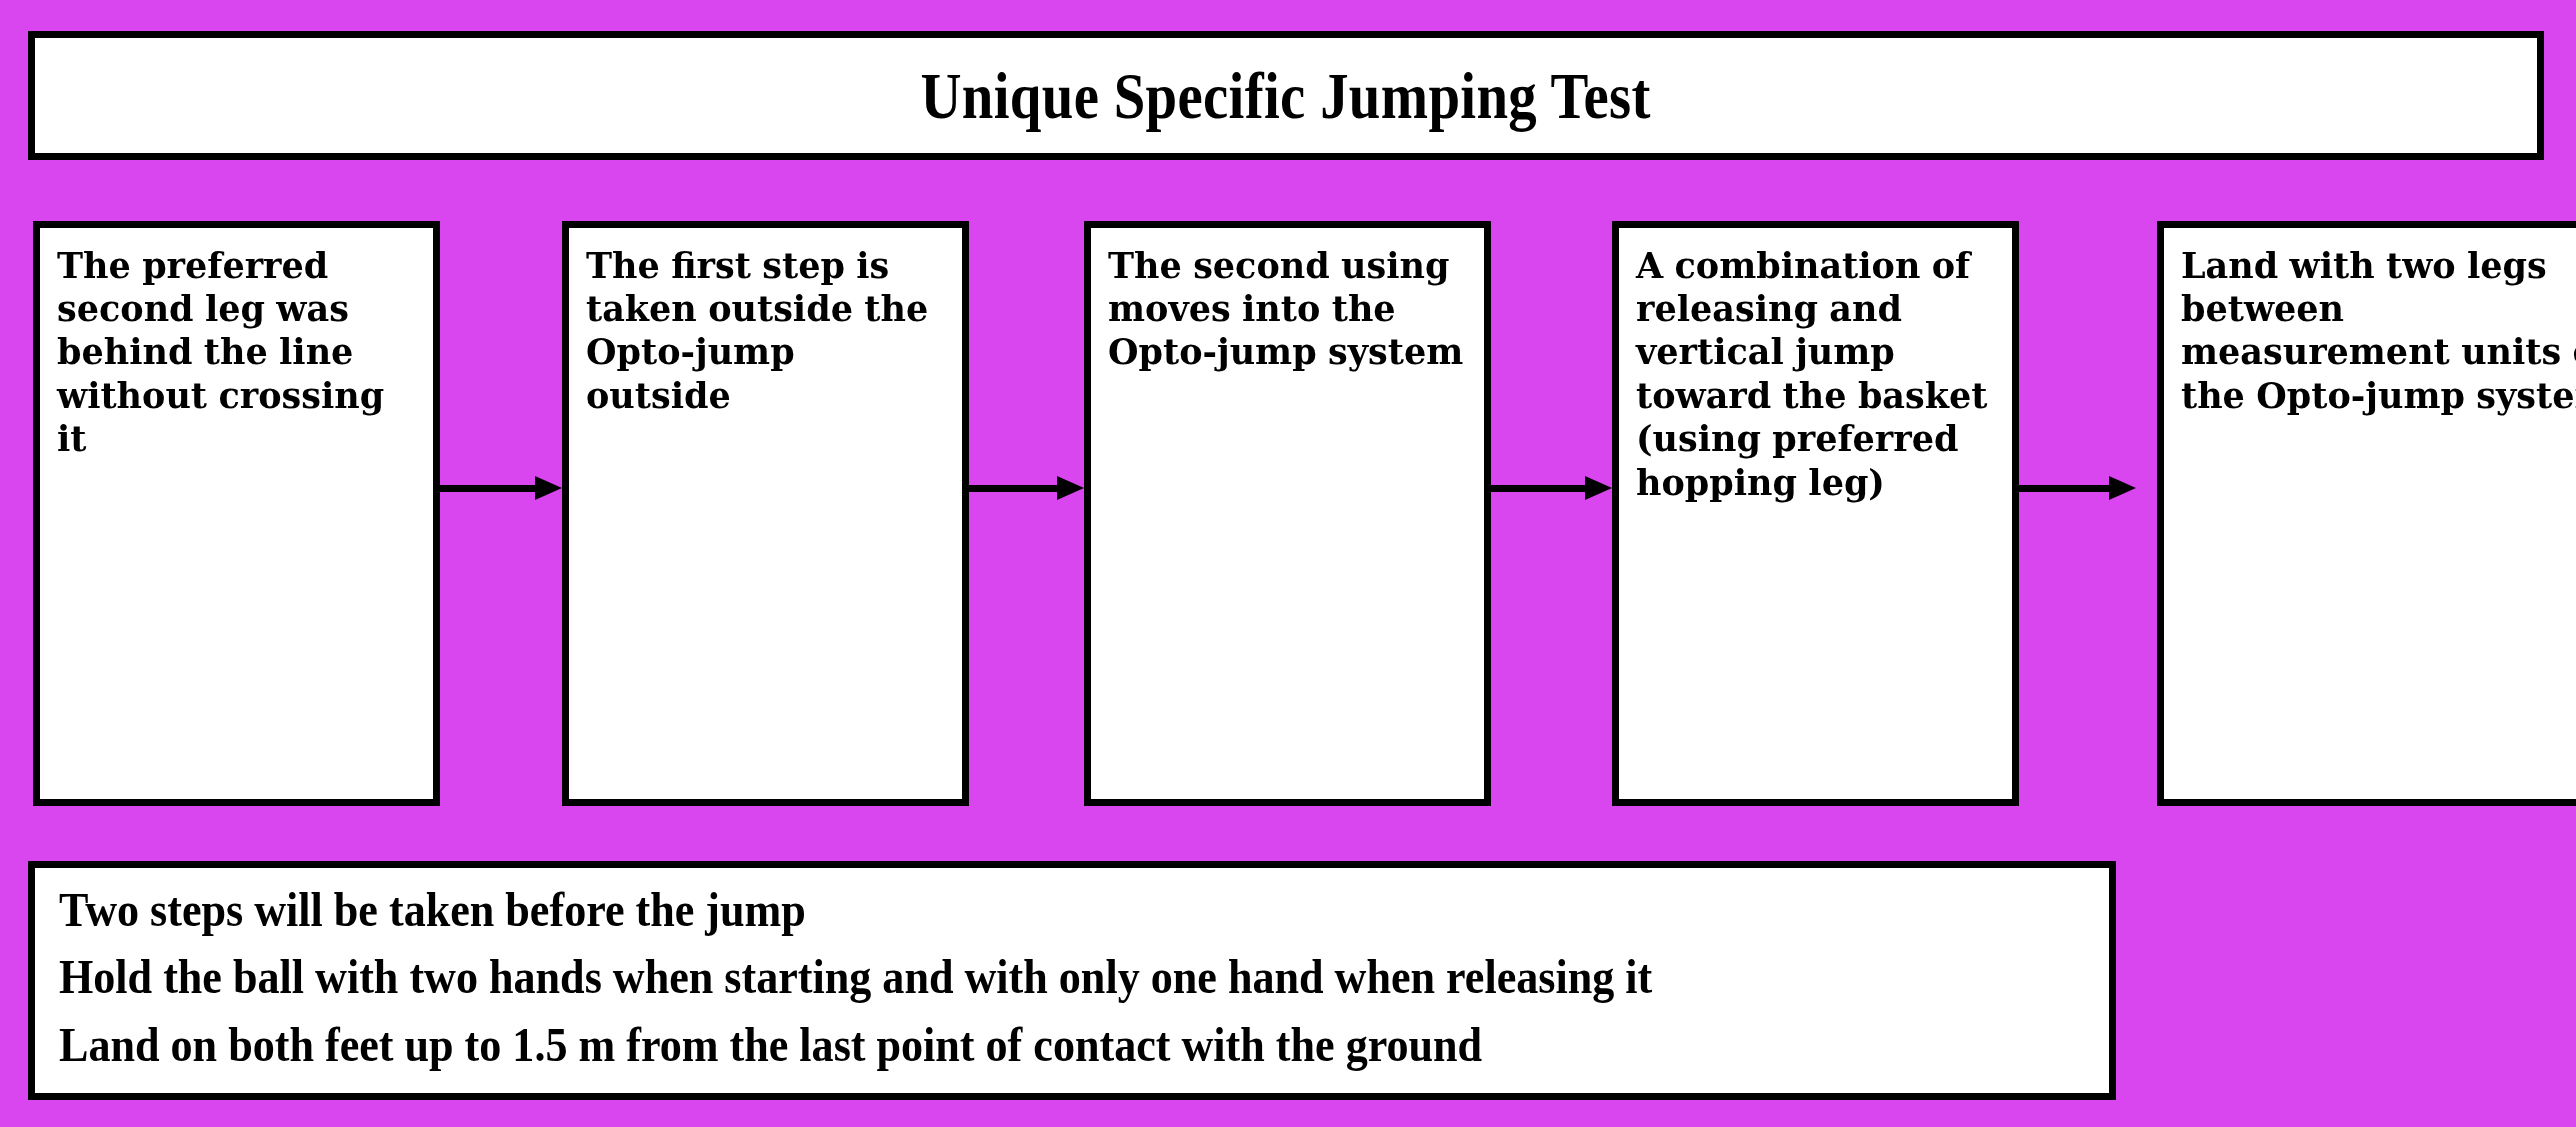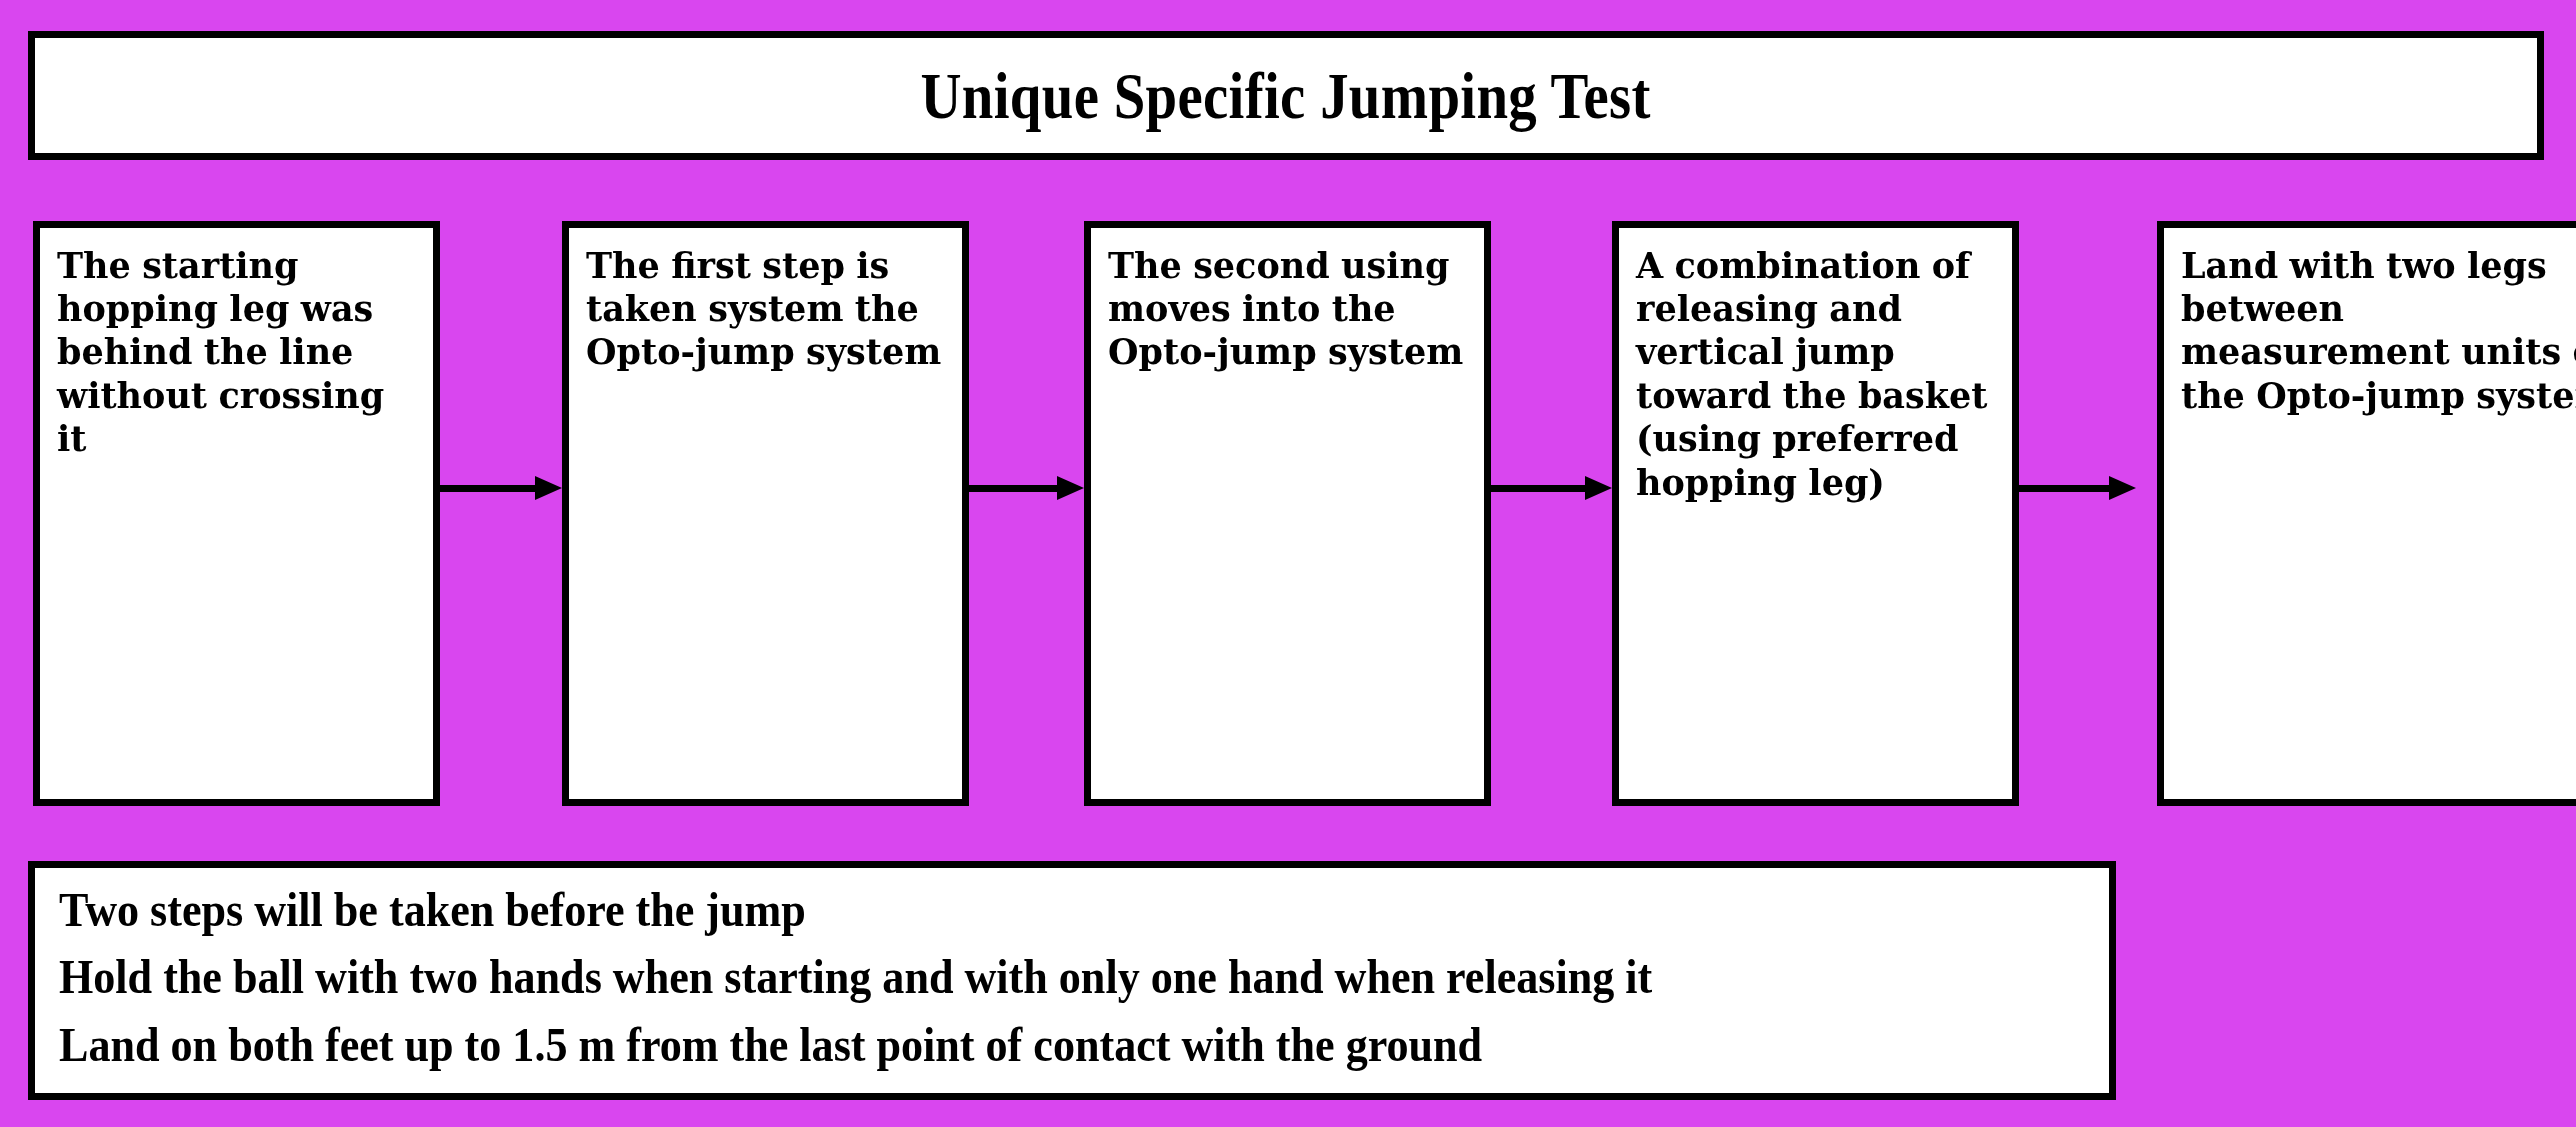--- a/index.html
+++ b/index.html
@@ -131,30 +131,30 @@
 </head>
 <body>
 
 <div id="canvas">
 
   <div class="title-box">
     <div class="title-text">Unique Specific Jumping Test</div>
   </div>
 
   <div class="step-box step-1">
-    <div class="step-text">The starting hopping leg was behind the line without crossing it</div>
+    <div class="step-text">The preferred second leg was behind the line without crossing it</div>
   </div>
 
   <div class="arrow arrow-1">
     <div class="shaft"></div>
     <div class="head"></div>
   </div>
 
   <div class="step-box step-2">
-    <div class="step-text">The first step is taken system the Opto-jump system</div>
+    <div class="step-text">The first step is taken outside the Opto-jump outside</div>
   </div>
 
   <div class="arrow arrow-2">
     <div class="shaft"></div>
     <div class="head"></div>
   </div>
 
   <div class="step-box step-3">
     <div class="step-text">The second using moves into the Opto-jump system</div>
   </div>

